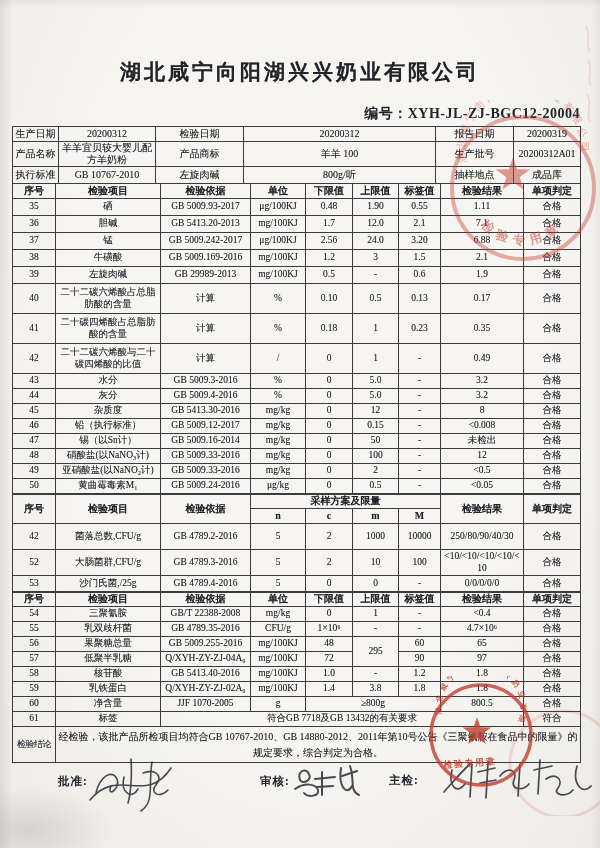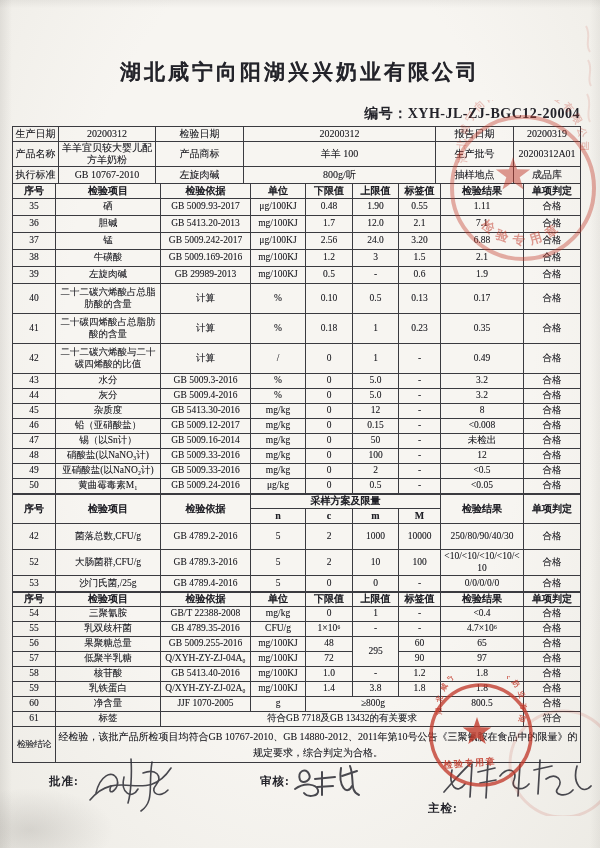--- a/index.html
+++ b/index.html
@@ -223,21 +223,21 @@
             <td>GB 5413.30-2016</td>
             <td>mg/kg</td>
             <td>0</td>
             <td>12</td>
             <td>-</td>
             <td>8</td>
             <td>合格</td>
           </tr>
           <tr style="height: 15px;">
             <td>46</td>
-            <td>铅（亚硝酸盐）</td>
+            <td>铅（执行标准）</td>
             <td>GB 5009.12-2017</td>
             <td>mg/kg</td>
             <td>0</td>
             <td>0.15</td>
             <td>-</td>
             <td>&lt;0.008</td>
             <td>合格</td>
           </tr>
           <tr style="height: 15px;">
             <td>47</td>
@@ -422,23 +422,23 @@
             <td>符合</td>
           </tr>
           <tr style="height: 36px;">
             <td class="concl-label">检验结论</td>
             <td colspan="8" class="concl-text">经检验，该批产品所检项目均符合GB 10767-2010、GB 14880-2012、2011年第10号公告《三聚氰胺在食品中的限量》的规定要求，综合判定为合格。</td>
           </tr>
         </tbody>
     </table>
   </div>
 
-  <span class="sig-label" style="left:49px; top:774px;font-family:Liberation Serif, serif;">批准:</span>
+  <span class="sig-label" style="left:58px; top:774px;font-family:Liberation Serif, serif;">批准:</span>
   <span class="sig-label" style="left:260px; top:774px;">审核:</span>
-  <span class="sig-label" style="left:428px; top:773px;margin-top:28px;">主检:</span>
+  <span class="sig-label" style="left:389px; top:773px;">主检:</span>
 
   <svg class="ink" viewBox="0 0 600 848">
     <g stroke="#2b2b33" fill="none" stroke-linecap="round" stroke-linejoin="round" opacity="0.85">
       <g stroke-width="1.6">
         <path d="M96 793 C100 776 112 769 117 779 C121 789 106 798 111 786"></path>
         <path d="M124 777 C120 793 132 800 138 789"></path>
         <path d="M131 759 C132 774 131 793 128 803"></path>
         <path d="M143 773 C156 768 163 776 156 785 C149 793 160 799 168 790"></path>
         <path d="M152 762 C148 786 155 801 141 811"></path>
         <path d="M90 800 C118 766 146 806 171 768"></path>

